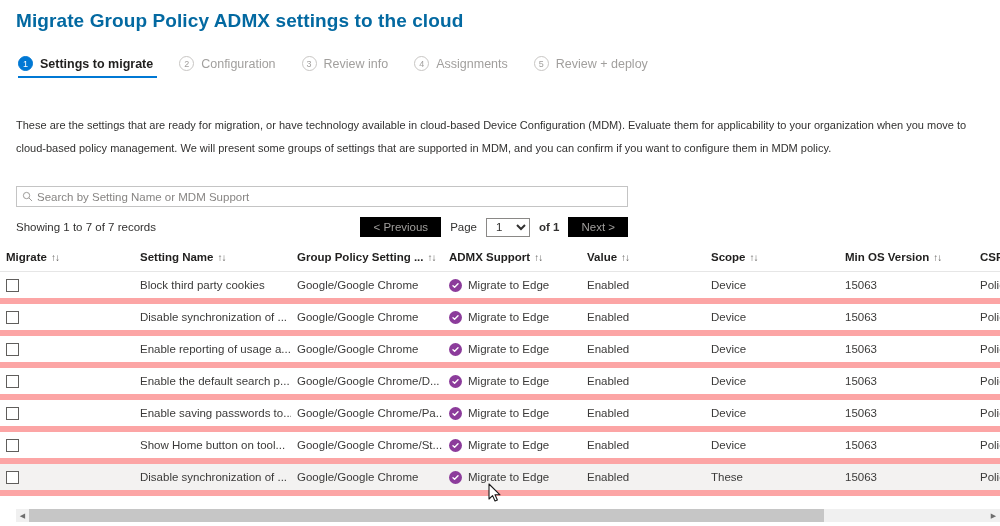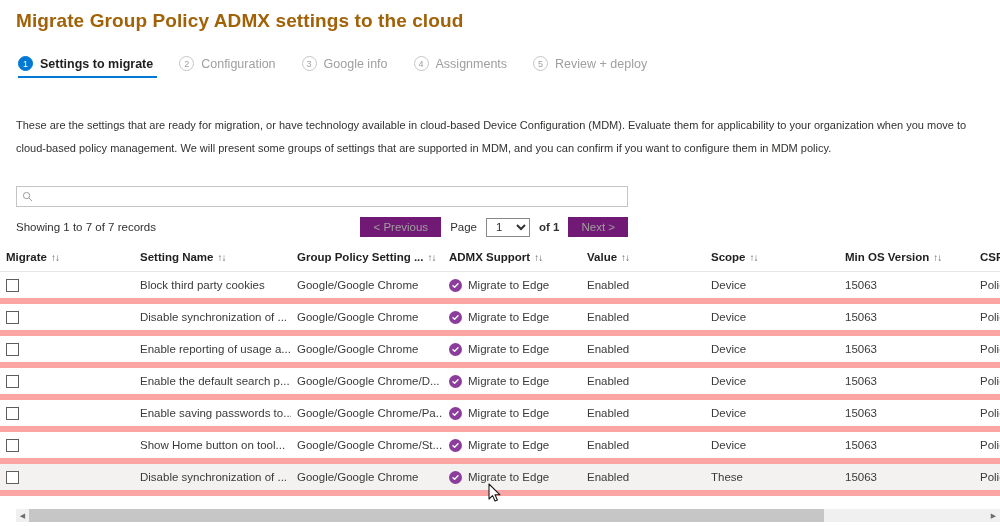--- a/index.html
+++ b/index.html
@@ -13,21 +13,21 @@
     overflow: hidden;
     font-family: "Liberation Sans", sans-serif;
     color: #323130;
     position: relative;
   }
 
   
   .page-title {
     font-size: 19px;
     font-weight: bold;
-    color: #a16207;
+    color: #0369a1;
     padding: 10px 0 0 16px;
     letter-spacing: .1px;
   }
 
   
   .wizard {
     display: flex;
     align-items: flex-start;
     padding: 0 0 0 18px;
     margin-top: 24px;
@@ -135,21 +135,21 @@
     color: #323130;
   }
   .records-text { flex: none; }
   .pager {
     margin-left: auto;
     display: flex;
     align-items: center;
     gap: 9px;
   }
   .pager-btn {
-    background: #701a75;
+    background: #000000;
     border: none;
     color: #a19f9d;
     font-size: 11.5px;
     padding: 4px 13px;
     font-family: "Liberation Sans", sans-serif;
     cursor: default;
   }
   .pager-label { font-size: 11.5px; color: #323130; }
   .page-select {
     border: 1px solid #8a8886;
@@ -300,41 +300,42 @@
       <span class="wiz-num">1</span>
       <span class="wiz-label">Settings to migrate</span>
       <span class="wiz-underline"></span>
     </div>
     <div class="wiz-step">
       <span class="wiz-num">2</span>
       <span class="wiz-label">Configuration</span>
     </div>
     <div class="wiz-step">
       <span class="wiz-num">3</span>
-      <span class="wiz-label">Google info</span>
+      <span class="wiz-label">Review info</span>
     </div>
     <div class="wiz-step">
       <span class="wiz-num">4</span>
       <span class="wiz-label">Assignments</span>
     </div>
     <div class="wiz-step">
       <span class="wiz-num">5</span>
       <span class="wiz-label">Review + deploy</span>
     </div>
   </div>
 
 <div class="description">These are the settings that are ready for migration, or have technology available in cloud-based Device Configuration (MDM). Evaluate them for applicability to your organization when you move to cloud-based policy management. We will present some groups of settings that are supported in MDM, and you can confirm if you want to configure them in MDM policy.</div>
 
 <div class="search-wrap">
   <span class="search-icon">
     <svg width="11" height="11" viewBox="0 0 16 16">
       <circle cx="6.6" cy="6.6" r="4.6" fill="none" stroke="#8a8886" stroke-width="1.2"></circle>
       <line x1="10.1" y1="10.1" x2="14.6" y2="14.6" stroke="#8a8886" stroke-width="1.2"></line>
     </svg>
   </span>
+  <input class="search-input" type="text" placeholder="Search by Setting Name or MDM Support" style="">
 </div>
 
 <div class="records-row">
   <span class="records-text">Showing 1 to 7 of 7 records</span>
   <div class="pager">
     <button class="pager-btn">&lt; Previous</button>
     <span class="pager-label">Page</span>
     <select class="page-select" id="page-select"><option value="1">1</option></select>
     <span class="of-text">of 1</span>
     <button class="pager-btn">Next &gt;</button>

